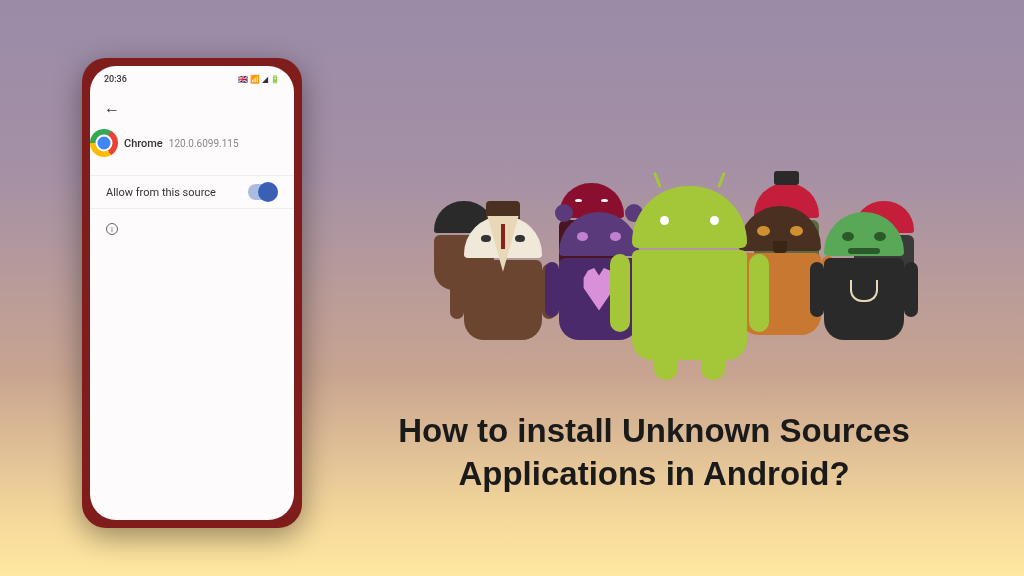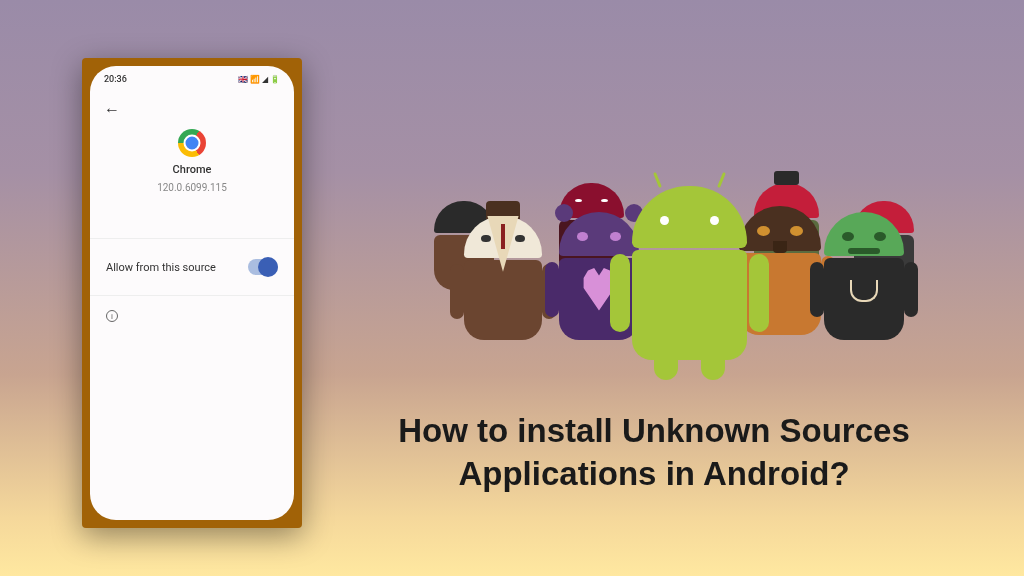--- a/index.html
+++ b/index.html
@@ -10,22 +10,22 @@
       font-family: -apple-system, BlinkMacSystemFont, 'Segoe UI', Roboto, sans-serif;
       position: relative;
       overflow: hidden;
     }
     .phone {
       position: absolute;
       left: 82px;
       top: 58px;
       width: 220px;
       height: 470px;
-      background: #a16207;
-      border-radius: 4px;
+      background: #7f1d1d;
+      border-radius: 24px;
       padding: 8px;
       box-shadow: 0 8px 30px rgba(0,0,0,0.4);
     }
     .screen {
       width: 100%;
       height: 100%;
       background: #fdfbfc;
       border-radius: 26px;
       overflow: hidden;
       position: relative;
@@ -43,21 +43,21 @@
     .back-area { padding: 10px 14px 6px; }
     .back-arrow { font-size: 16px; color: #333; }
     .page-title {
       font-size: 17px;
       font-weight: 400;
       color: #1a1a1a;
       padding: 18px 18px 22px;
     }
     .app-info {
       display: flex;
-      flex-direction: column;
+      flex-direction: row;
       align-items: center;
       gap: 6px;
       padding: 6px 0 18px;
     }
     .chrome-icon {
       width: 28px;
       height: 28px;
       border-radius: 50%;
       position: relative;
       background: conic-gradient(from 30deg, #ea4335 0deg 120deg, #fbbc05 120deg 240deg, #34a853 240deg 360deg);
@@ -71,24 +71,23 @@
       border: 2px solid #fff;
       border-radius: 50%;
       transform: translate(-50%, -50%);
     }
     .app-name { font-size: 11px; color: #333; font-weight: 500; }
     .app-version { font-size: 10px; color: #888; }
     .toggle-row {
       display: flex;
       justify-content: space-between;
       align-items: center;
-      padding: 20px 16px;
+      padding: 8px 16px;
       border-top: 1px solid #eee;
       border-bottom: 1px solid #eee;
-      margin-top: 27px;
     }
     .toggle-label { font-size: 11px; color: #333; }
     .toggle {
       width: 30px;
       height: 16px;
       background: #aabde0;
       border-radius: 10px;
       position: relative;
     }
     .toggle::after {

